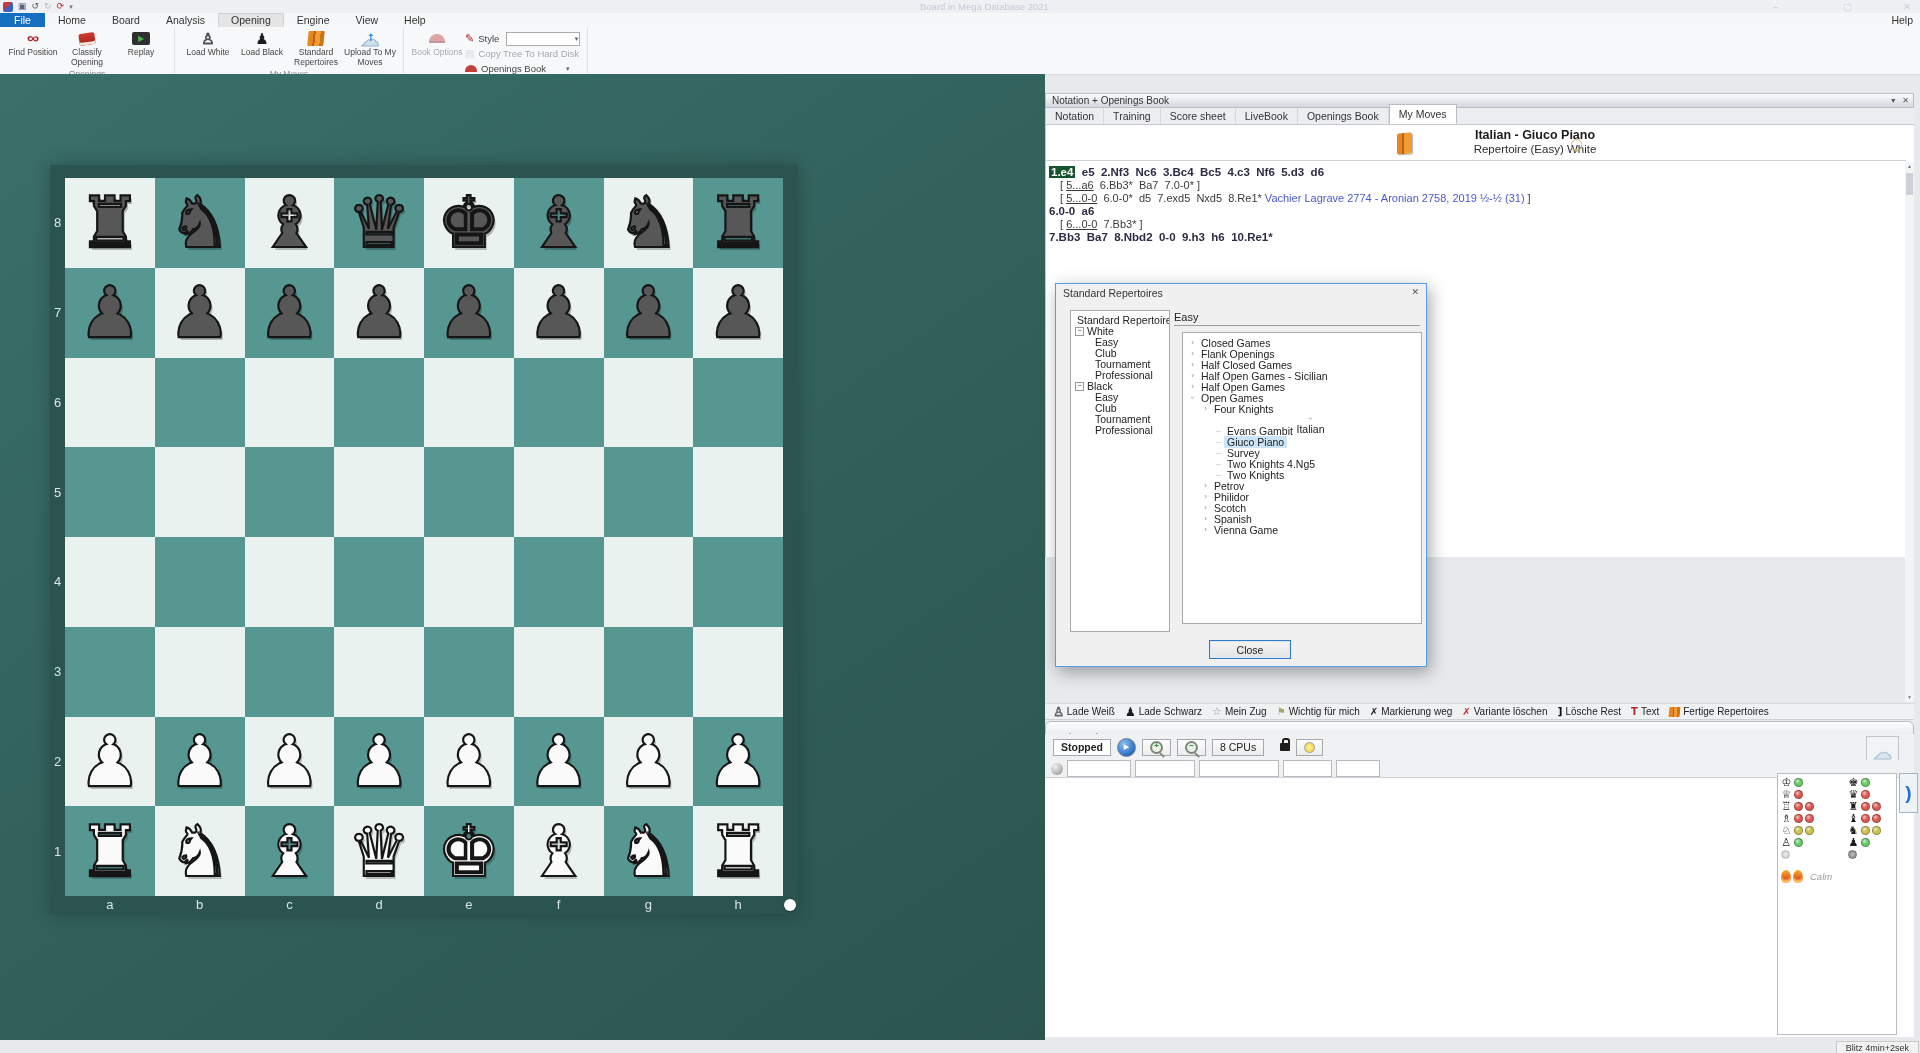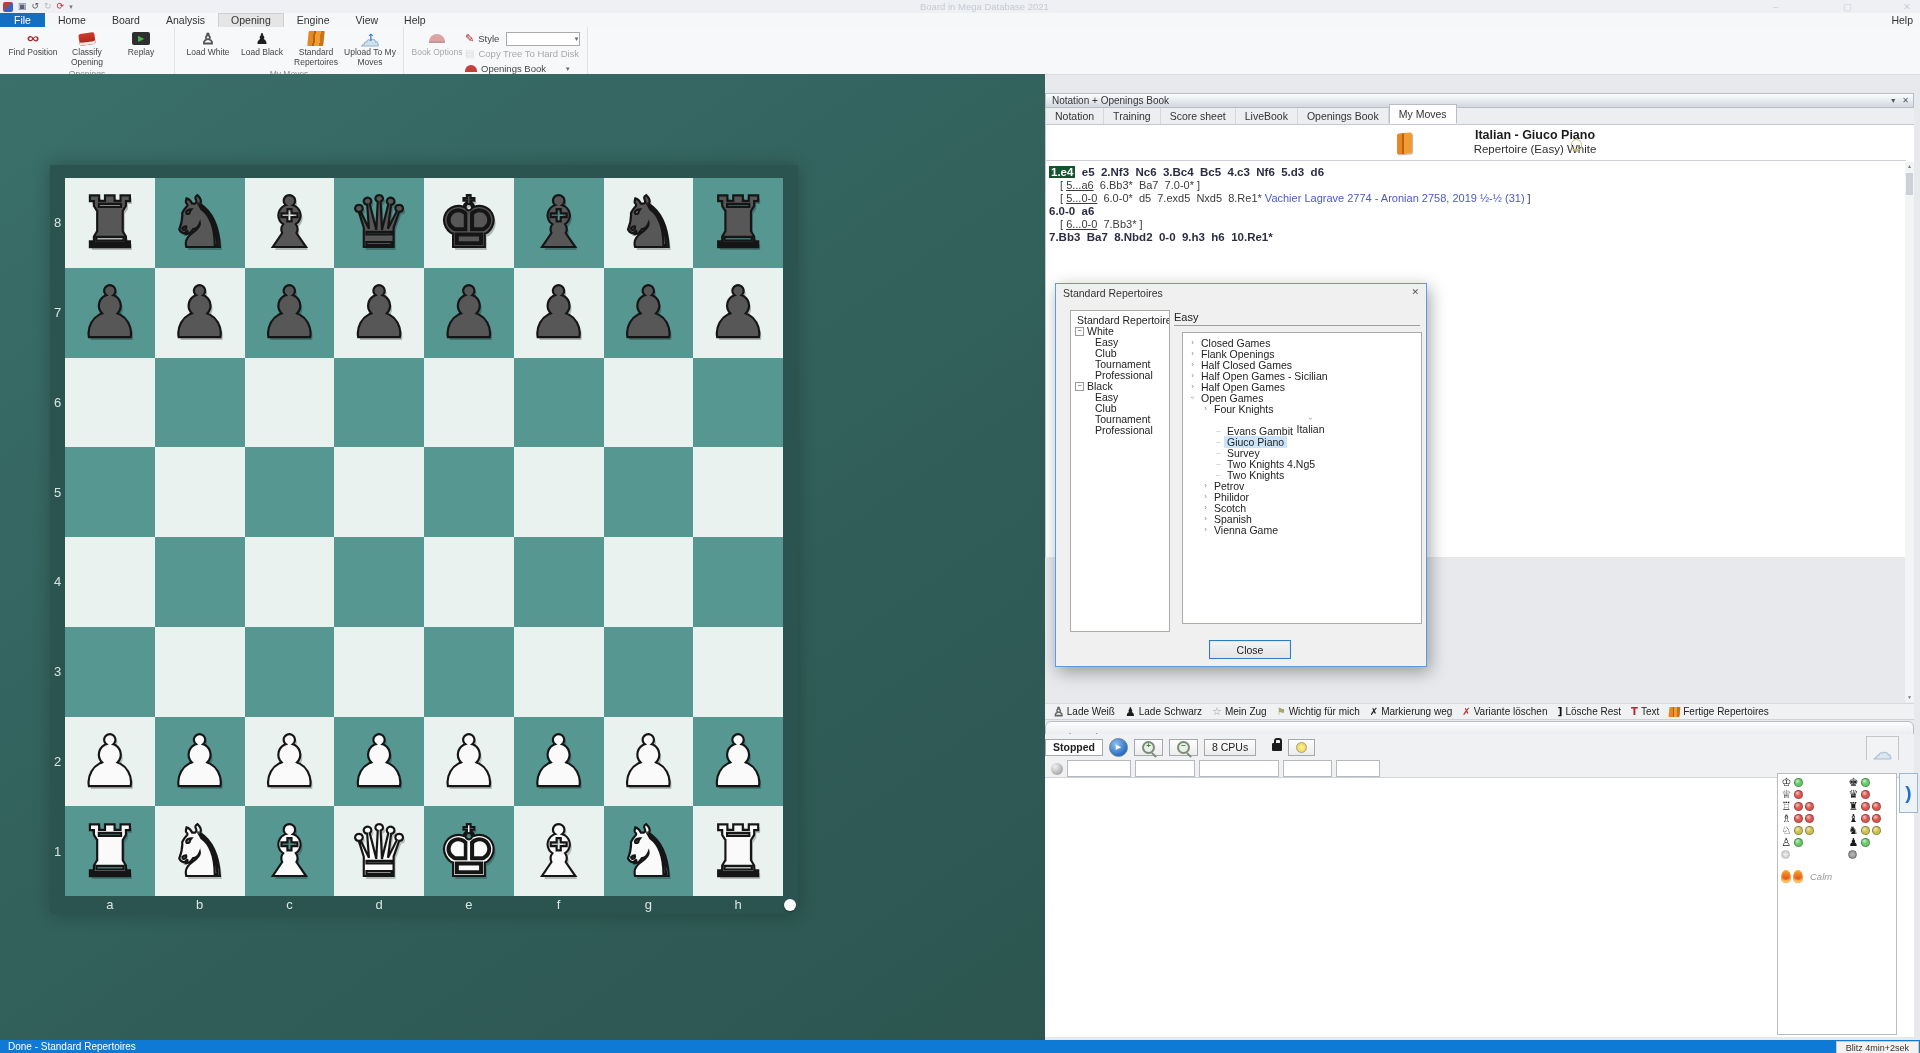--- a/index.html
+++ b/index.html
@@ -106,21 +106,21 @@
   .i-star{color:#9a9a9a;font-size:11px;}
   .i-flag{color:#a8a86a;font-size:10px;}
   .i-xb{color:#222;font-weight:bold;font-size:10px;}
   .i-xr{color:#c2312b;font-weight:bold;font-size:10px;}
   .i-br{color:#111;font-weight:bold;font-size:11px;}
   .i-txt{color:#b3282d;font-weight:bold;font-size:10px;}
   .i-book{width:11px;height:10px;border-radius:1px;transform:skewX(-6deg);
      background:repeating-linear-gradient(90deg,#e8861f 0 4px,#b36412 4px 5px,#f29b33 5px 8px,#c97416 8px 11px);}
   
   #eng-titlebar{left:1045px;top:721px;width:869px;height:30px;font-size:9.5px;border-radius:6px;}
-  #eng-toolbar{position:absolute;left:1045px;top:734px;width:869px;height:26px;background:#f0f1f2;display:flex;align-items:center;gap:6px;box-sizing:border-box;}
+  #eng-toolbar{position:absolute;left:1045px;top:734px;width:869px;height:26px;background:#f0f1f2;display:flex;align-items:center;gap:6px;padding-left:8px;box-sizing:border-box;}
   .eng-box{height:17px;border:1px solid #a5a8ad;background:linear-gradient(#fdfdfd,#ececec);display:flex;align-items:center;justify-content:center;
      font-size:10.5px;color:#222;padding:0 7px;box-sizing:border-box;}
   #eng-stopped{background:#fff;font-weight:bold;}
   .play-btn{width:17px;height:17px;border-radius:50%;border:1px solid #6f7f95;display:flex;align-items:center;justify-content:center;
      background:radial-gradient(circle at 35% 30%,#8ec0f2,#2a6fc4 70%,#1b4f97);color:#fff;font-size:7px;}
   .mag{position:relative;width:9px;height:9px;border:2px solid #7c8a7c;border-radius:50%;background:#e8f0e8;}
   .mag:after{content:"";position:absolute;right:-4px;bottom:-4px;width:6px;height:2px;background:#7c8a7c;transform:rotate(45deg);}
   .mag b{position:absolute;left:0;top:-2px;width:9px;text-align:center;font-size:8px;line-height:9px;color:#2c8c2c;}
   .lock{position:relative;width:10px;height:8px;background:#1c1c1c;border-radius:1px;margin-left:10px;}
   .lock:before{content:"";position:absolute;left:2px;top:-5px;width:4px;height:5px;border:2px solid #1c1c1c;border-bottom:none;border-radius:3px 3px 0 0;}
@@ -741,18 +741,15 @@
           <span class="dt-label">Spanish</span>
         </div>
         <div class="dt-row" style="padding-left: 17px;">
           <span class="dt-chev">›</span>
           <span class="dt-label">Vienna Game</span>
         </div>
       </div>
     <div id="dlg-close-btn">Close</div>
   </div>
 
-  <div id="statusbar">
-    <span>Done - Standard Repertoires</span>
-  </div>
   <div id="status-right">Blitz 4min+2sek</div>
 
 </div>
 
 </body></html>

